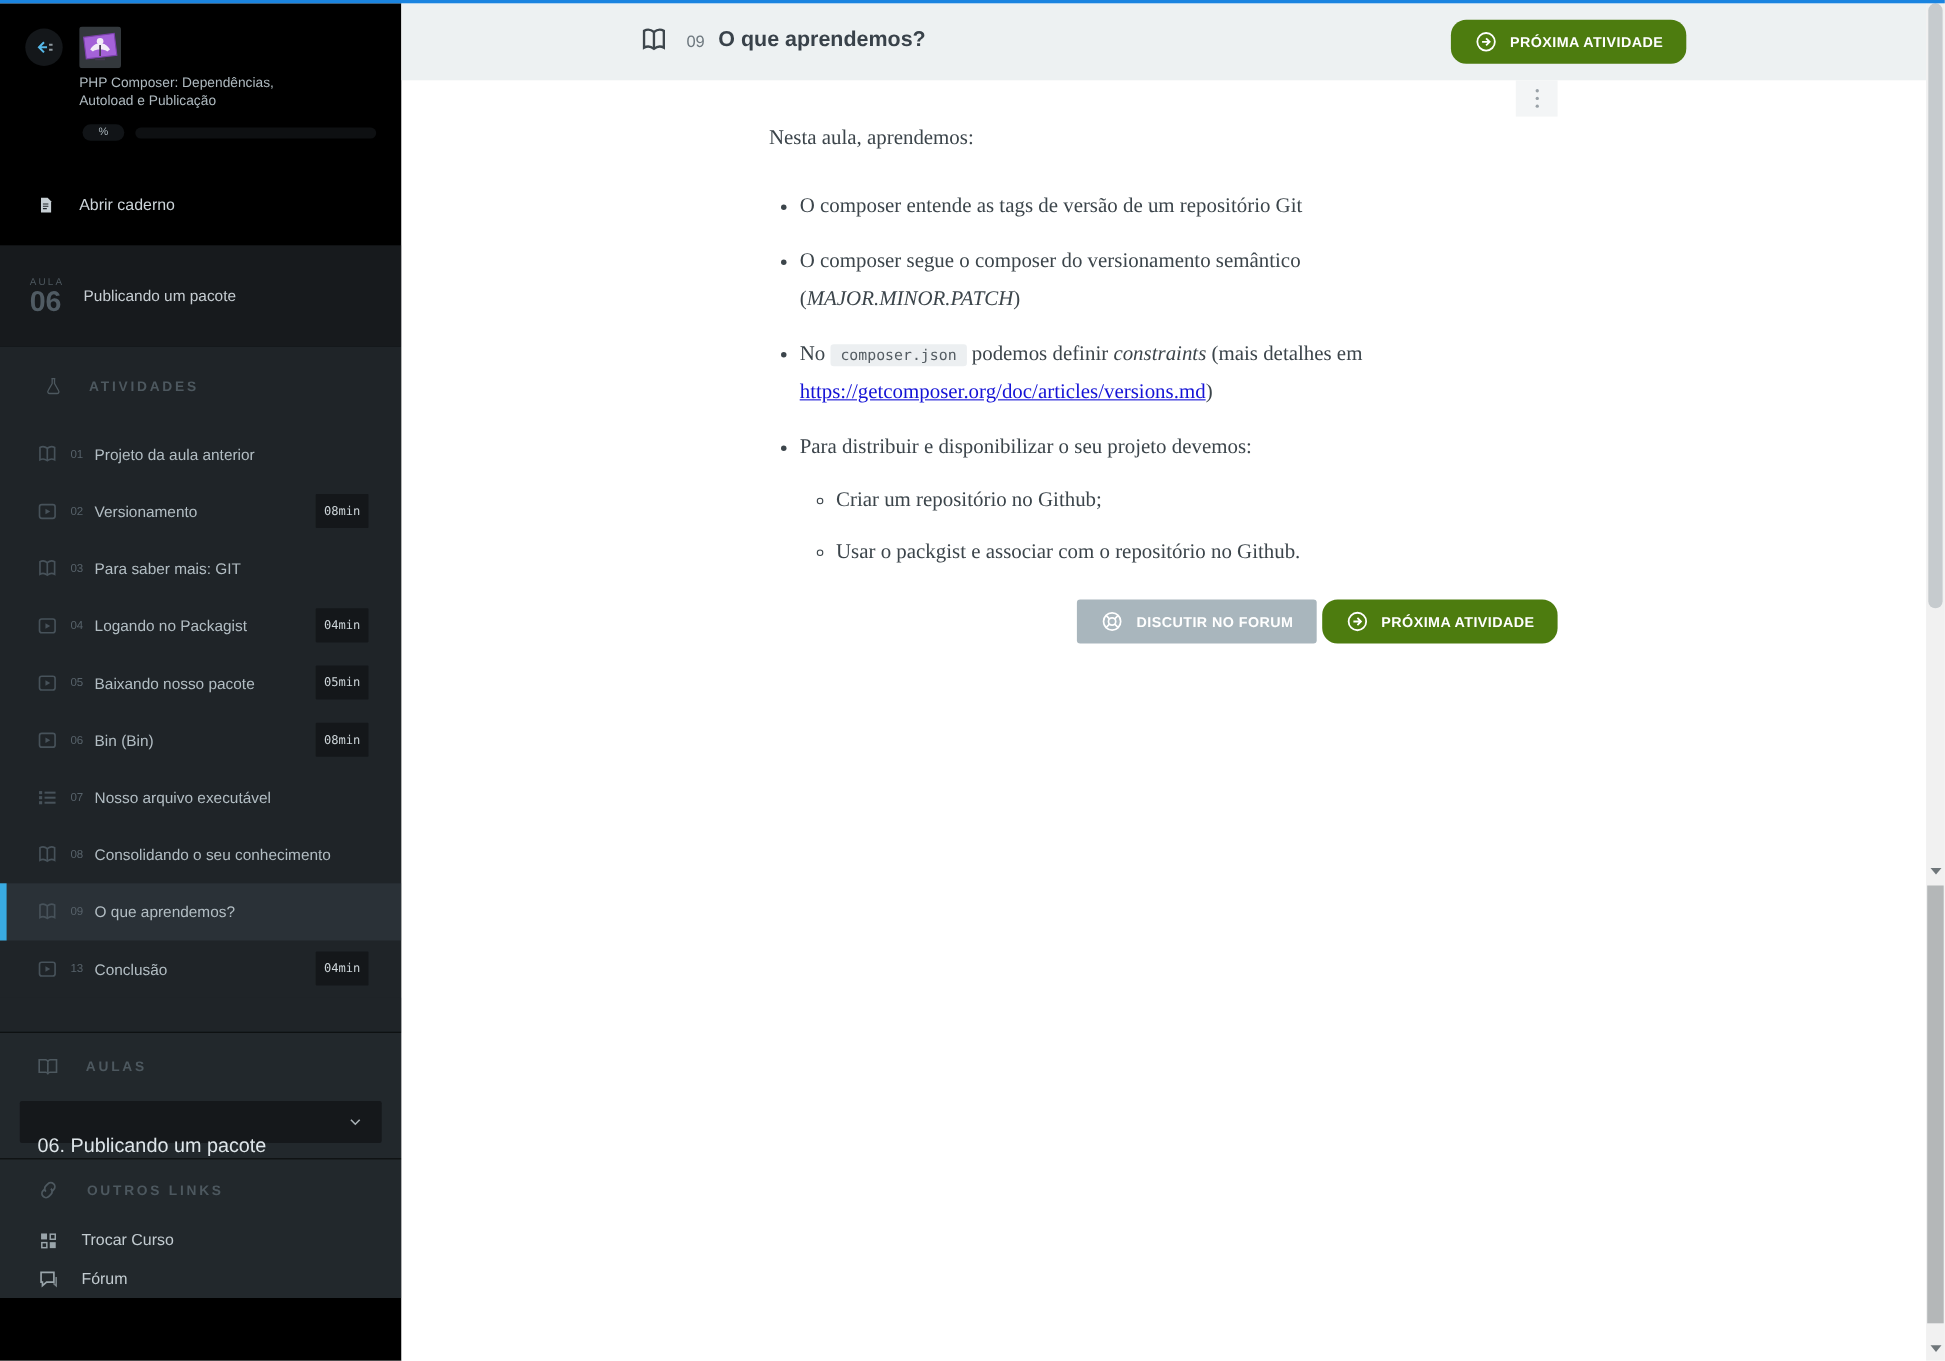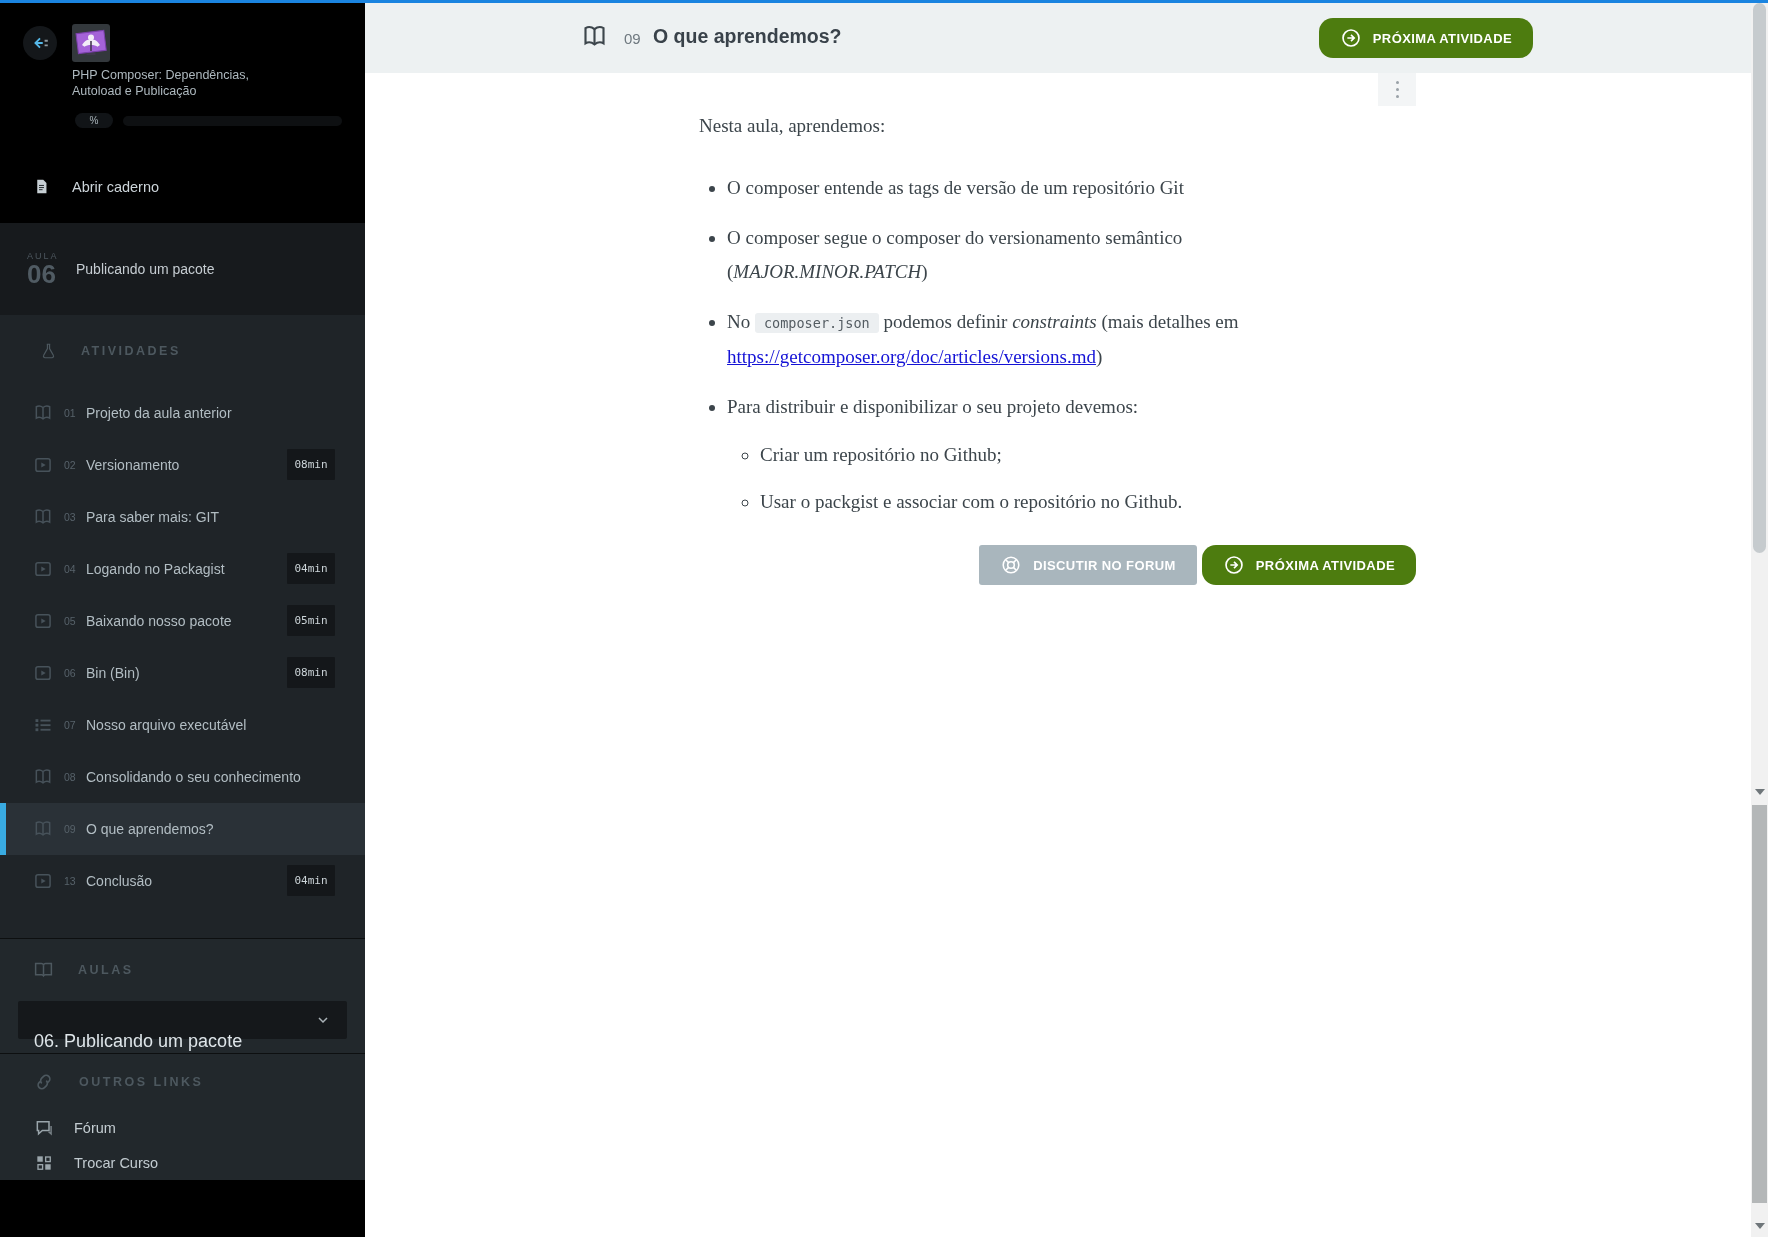--- a/index.html
+++ b/index.html
@@ -287,35 +287,35 @@
 
   <div class="sb-links">
     <div class="sec-header">
       <svg class="sec-icon" style="width:22px;" viewBox="0 0 24 24">
         <path d="M9.5 13.5a4 4 0 0 1 0-5.7l2-2a4 4 0 0 1 5.7 5.7l-1.3 1.3M14.5 10.5a4 4 0 0 1 0 5.7l-2 2a4 4 0 0 1-5.7-5.7l1.3-1.3" fill="none" stroke="currentColor" stroke-width="1.8"></path>
       </svg>
       <span>OUTROS LINKS</span>
     </div>
     <div>
   <div class="link-row">
-    <span class="link-icon"><svg viewBox="0 0 24 24" fill="none" stroke="currentColor" stroke-width="1.8">
-              <path d="M4 4.5h14V15H10l-4.5 4v-4H4z"></path>
-              <path d="M20.5 9.5V19l-3-2.5" opacity=".7"></path>
-            </svg></span>
-    <span class="link-label">Fórum</span>
-  </div>
-
-  <div class="link-row">
     <span class="link-icon"><svg viewBox="0 0 24 24">
               <rect x="4" y="4" width="6.5" height="6.5" fill="currentColor"></rect>
               <rect x="14" y="4.8" width="5.5" height="5.5" fill="none" stroke="currentColor" stroke-width="1.6"></rect>
               <rect x="4.8" y="14" width="5.5" height="5.5" fill="none" stroke="currentColor" stroke-width="1.6"></rect>
               <rect x="13.5" y="13.5" width="6.5" height="6.5" fill="currentColor"></rect>
             </svg></span>
     <span class="link-label">Trocar Curso</span>
+  </div>
+
+  <div class="link-row">
+    <span class="link-icon"><svg viewBox="0 0 24 24" fill="none" stroke="currentColor" stroke-width="1.8">
+              <path d="M4 4.5h14V15H10l-4.5 4v-4H4z"></path>
+              <path d="M20.5 9.5V19l-3-2.5" opacity=".7"></path>
+            </svg></span>
+    <span class="link-label">Fórum</span>
   </div>
 </div>
   </div>
 </div>
 
 <div class="main">
   <div class="main-header">
     <svg class="mh-book" viewBox="0 0 24 24">
       <path d="M4 4.5c2.8-1.6 5.4-1.2 8 .9 2.6-2.1 5.2-2.5 8-.9v13.6c-2.8-1.6-5.4-1.2-8 .9-2.6-2.1-5.2-2.5-8-.9z" fill="none" stroke="currentColor" stroke-width="1.9"></path>
       <path d="M12 5.6v13" stroke="currentColor" stroke-width="1.9"></path>

